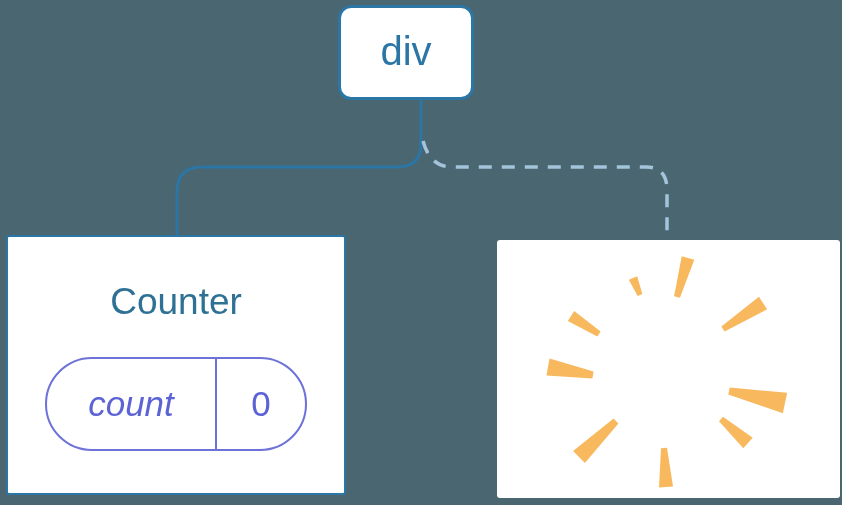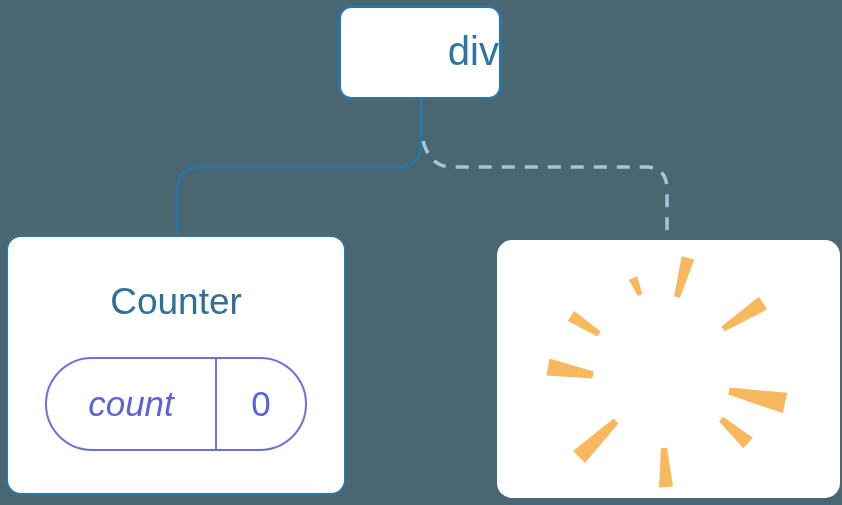--- a/index.html
+++ b/index.html
@@ -9,28 +9,28 @@
   }
   .canvas{
     position:relative;
     width:842px;height:505px;
     background:var(--background,#4a6670);
     overflow:hidden;
   }
   .node{
     position:absolute;
     background:var(--node-bg,#ffffff);
-    border-radius:15px;
+    border-radius:3px;
     box-sizing:border-box;
   }
   .node-root{
-    left:338px;top:5px;width:164px;height:95px;
+    left:338px;top:5px;width:136px;height:95px;
     border:3px solid var(--node-border-blue,#2b76a5);
     border-radius:13px;
-    display:flex;align-items:center;justify-content:flex-end;
+    display:flex;align-items:center;justify-content:center;
   }
   .root-label{
     color:var(--node-border-blue,#2b76a5);
     font-size:40px;font-weight:500;line-height:1;
     padding-bottom:4px;
   }
   .connector-layer{
     position:absolute;left:0;top:0;width:842px;height:505px;
     pointer-events:none;
   }

